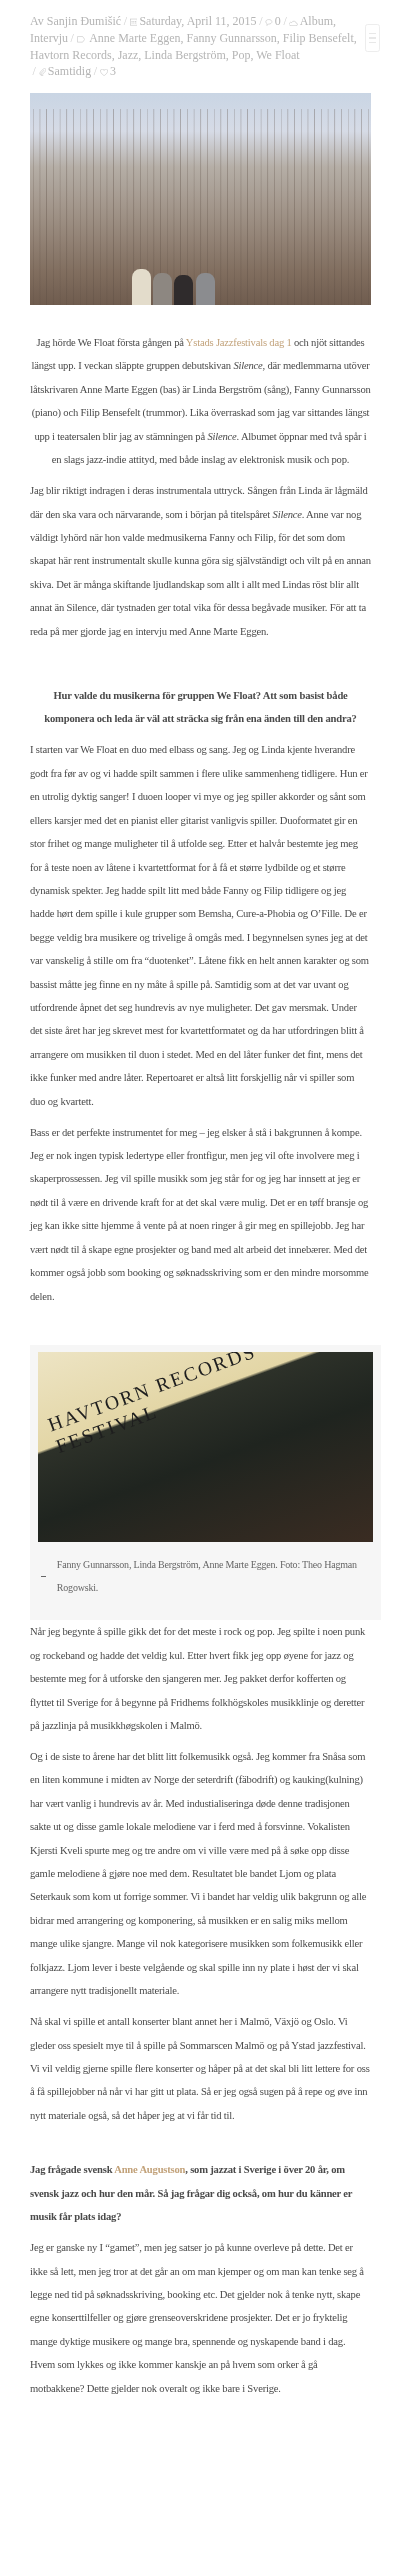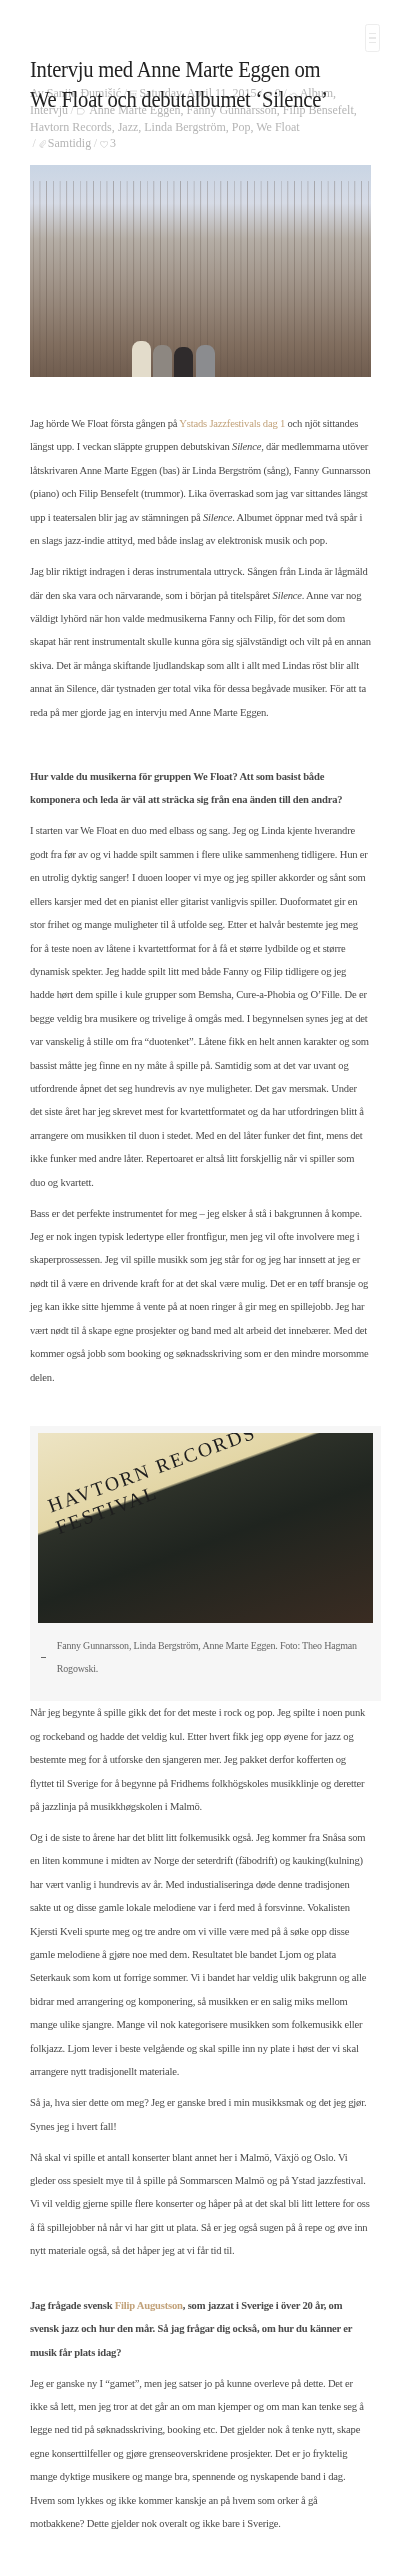--- a/index.html
+++ b/index.html
@@ -49,23 +49,23 @@
   .hero .trees {
     position: absolute; left: 0; right: 0; top: 15.5px; bottom: 0;
     background: repeating-linear-gradient(90deg, rgba(90,75,65,0.0) 0px, rgba(90,75,65,0.0) 2.6px, rgba(90,75,65,0.35) 3.1px, rgba(90,75,65,0.0) 4.1px, rgba(90,75,65,0.0) 6.7px);
   }
   .hero .person {
     position: absolute; bottom: 0; width: 18.5px; border-radius: 8.2px 8.2px 0 0;
   }
 
   .body-text { font-size: 10.6px; line-height: 23.4px; color: #4a4a4a; letter-spacing: -0.2px; }
   .body-text p { margin-bottom: 7.7px; width: 341px; }
-  .p-first { margin-top: 35px; }
+  .p-first { margin-top: 26px; text-align: center; }
   .question { font-weight: bold; color: #4a4a4a; margin-top: 31px; }
-  .question.first-q { margin-top: 41px; }
+  .question.first-q { margin-top: 41px; text-align: center; }
 
   figure.caption-box {
     width: 351px; background: #f6f6f6; padding: 6.7px 7.7px 20.6px 8.2px; margin: 37px 0 0 0;
   }
   figure .photo { width: 335px; background: #2b2a25; position: relative; overflow: hidden; }
   figure .photo-1 { height: 190px;
     background: linear-gradient(160deg, #ede4c4 0%, #e3d6a6 32%, #2d3129 33%, #1f241f 55%, #3a2c22 100%); }
   figcaption {
     margin-top: 11.3px; font-size: 10px; color: #666; display: flex; align-items: center;
     letter-spacing: -0.2px;
@@ -75,26 +75,20 @@
 </head>
 <body>
 
 <div class="menu-button">
   <span></span>
   <span></span>
   <span></span>
 </div>
 
 <article class="article">
-  <div class="title-wrap">
-    <h1 class="title">
-      <span>Intervju med Anne Marte Eggen om</span><br>
-      <span>We Float och debutalbumet ‘Silence’</span>
-    </h1>
-  </div>
 
   <div class="meta">
     <a href="#">Av Sanjin Đumišić</a><span class="sep">/</span><span class="ico"><svg width="7.7" height="7.7" viewBox="0 0 15 15">
           <rect x="1" y="2" width="13" height="12" fill="none" stroke="#bbb"></rect>
           <g fill="#bbb">
             <rect x="3" y="6" width="2" height="1.5"></rect>
             <rect x="6.5" y="6" width="2" height="1.5"></rect>
             <rect x="10" y="6" width="2" height="1.5"></rect>
             <rect x="3" y="9" width="2" height="1.5"></rect>
             <rect x="6.5" y="9" width="2" height="1.5"></rect>
@@ -135,23 +129,22 @@
         <div style="position:absolute;left:5.2px;top:5.2px;font-size:19.6px;color:#1e1e1e;transform:rotate(-20deg);letter-spacing:2.1px;">HAVTORN RECORDS FESTIVAL</div>
       </div>
       <figcaption>
           <span class="dash"></span>
           <span>Fanny Gunnarsson, Linda Bergström, Anne Marte Eggen. Foto: Theo Hagman Rogowski.</span>
         </figcaption>
     </figure>
 
     <p>Når jeg begynte å spille gikk det for det meste i rock og pop. Jeg spilte i noen punk og rockeband og hadde det veldig kul. Etter hvert fikk jeg opp øyene for jazz og bestemte meg for å utforske den sjangeren mer. Jeg pakket derfor kofferten og flyttet til Sverige for å begynne på Fridhems folkhögskoles musikklinje og deretter på jazzlinja på musikkhøgskolen i Malmö.</p>
     <p>Og i de siste to årene har det blitt litt folkemusikk også. Jeg kommer fra Snåsa som en liten kommune i midten av Norge der seterdrift (fäbodrift) og kauking(kulning) har vært vanlig i hundrevis av år. Med industialiseringa døde denne tradisjonen sakte ut og disse gamle lokale melodiene var i ferd med å forsvinne. Vokalisten Kjersti Kveli spurte meg og tre andre om vi ville være med på å søke opp disse gamle melodiene å gjøre noe med dem. Resultatet ble bandet Ljom og plata Seterkauk som kom ut forrige sommer. Vi i bandet har veldig ulik bakgrunn og alle bidrar med arrangering og komponering, så musikken er en salig miks mellom mange ulike sjangre. Mange vil nok kategorisere musikken som folkemusikk eller folkjazz. Ljom lever i beste velgående og skal spille inn ny plate i høst der vi skal arrangere nytt tradisjonellt materiale.</p>
-    <p>Så ja, hva sier dette om meg? Jeg er ganske bred i min musikksmak og det jeg gjør. Synes jeg i hvert fall!</p>
 
     <p>Nå skal vi spille et antall konserter blant annet her i Malmö, Växjö og Oslo. Vi gleder oss spesielt mye til å spille på Sommarscen Malmö og på Ystad jazzfestival. Vi vil veldig gjerne spille flere konserter og håper på at det skal bli litt lettere for oss å få spillejobber nå når vi har gitt ut plata. Så er jeg også sugen på å repe og øve inn nytt materiale også, så det håper jeg at vi får tid til.</p>
 
-    <p class="question"><span>Jag frågade svensk </span><a href="#">Filip Augustson</a><span>, som jazzat i Sverige i över 20 år, om svensk jazz och hur den mår. Så jag frågar dig också, om hur du känner er musik får plats idag?</span></p>
+    <p class="question"><span>Jag frågade svensk </span><a href="#">Anne Augustson</a><span>, som jazzat i Sverige i över 20 år, om svensk jazz och hur den mår. Så jag frågar dig också, om hur du känner er musik får plats idag?</span></p>
     <p>Jeg er ganske ny I “gamet”, men jeg satser jo på kunne overleve på dette. Det er ikke så lett, men jeg tror at det går an om man kjemper og om man kan tenke seg å legge ned tid på søknadsskriving, booking etc. Det gjelder nok å tenke nytt, skape egne konserttilfeller og gjøre grenseoverskridene prosjekter. Det er jo fryktelig mange dyktige musikere og mange bra, spennende og nyskapende band i dag. Hvem som lykkes og ikke kommer kanskje an på hvem som orker å gå motbakkene? Dette gjelder nok overalt og ikke bare i Sverige.</p>
 
   </div>
 
 </article>
 
 
 </body></html>

